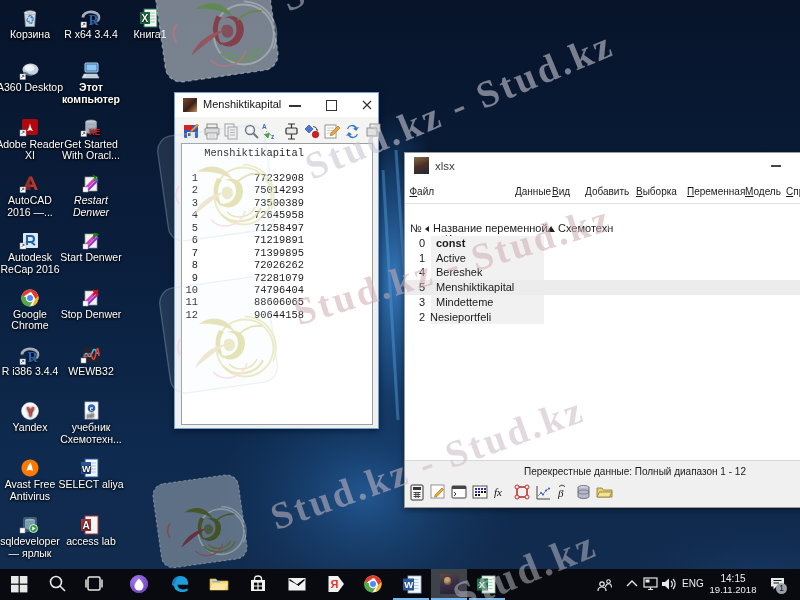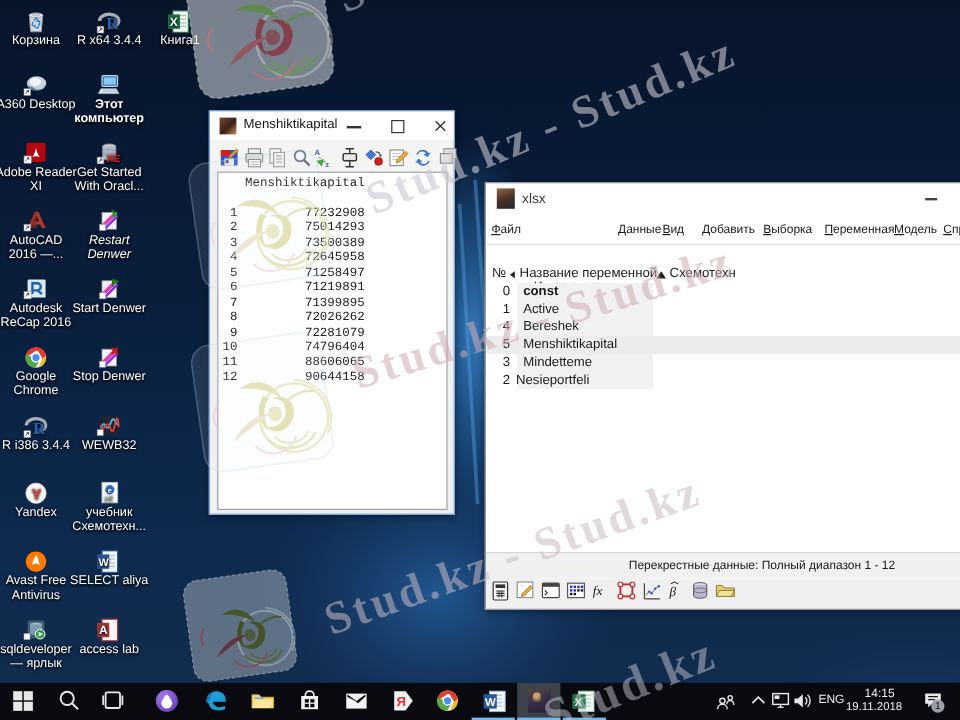--- a/index.html
+++ b/index.html
@@ -549,21 +549,21 @@
       <rect x="1" y="2" width="13" height="9" fill="none" stroke="#e8e8e8" stroke-width="1.2"></rect>
       <path d="M5 13.5 h5 M7.5 11 v2.5" stroke="#e8e8e8" stroke-width="1.2"></path>
       <rect x="2.5" y="3.5" width="4" height="3" fill="#e8e8e8"></rect>
     </svg>
 <svg style="position:absolute;left:661px;top:7px;" width="16" height="16" viewBox="0 0 16 16">
       <path d="M1 6 h3 l4-3.5 v11 L4 10 H1 Z" fill="#e8e8e8"></path>
       <path d="M10 5 a4 4 0 0 1 0 6 M12 3 a7 7 0 0 1 0 10" fill="none" stroke="#e8e8e8" stroke-width="1.2"></path>
     </svg>
 <div style="position:absolute;left:682px;top:9px;color:#eee;font-size:10px;">ENG</div>
 <div style="position:absolute;left:712px;top:4px;width:42px;color:#eee;font-size:10px;text-align:center;line-height:11px;">14:15</div>
-<div style="position:absolute;left:705px;top:15px;width:56px;color:#eee;font-size:9.5px;">19.11.2018</div>
+<div style="position:absolute;left:705px;top:15px;width:56px;color:#eee;font-size:9.5px;text-align:center;">19.11.2018</div>
 <svg style="position:absolute;left:769px;top:6px;" width="17" height="17" viewBox="0 0 17 17">
       <path d="M2 3 h13 v8.5 h-7.5 l-3 3 v-3 h-2.5 Z" fill="#e8e8e8"></path>
       <path d="M4.5 5.5 h8 M4.5 8 h5.5" stroke="#15161a" stroke-width="1"></path>
     </svg>
 <div style="position:absolute;left:776px;top:14px;width:11px;height:11px;border-radius:50%;background:#9aa0a8;color:#111;font-size:8.5px;text-align:center;line-height:11px;">1</div>
 </div>
 
 <div class="wm" style="left:283px;top:-22px;font-size:38px;letter-spacing:3px;color:rgba(200,198,210,.55);transform:rotate(-23.5deg);">Stud.kz</div>
 <div class="wm" style="left:307px;top:146px;font-size:38px;letter-spacing:3px;color:rgba(200,198,210,.6);transform:rotate(-22.5deg);">Stud.kz - Stud.kz</div>
 <div class="wm" style="left:295px;top:291px;font-size:38px;letter-spacing:3px;color:rgba(205,172,175,.55);transform:rotate(-17deg);">Stud.kz - Stud.kz</div>

